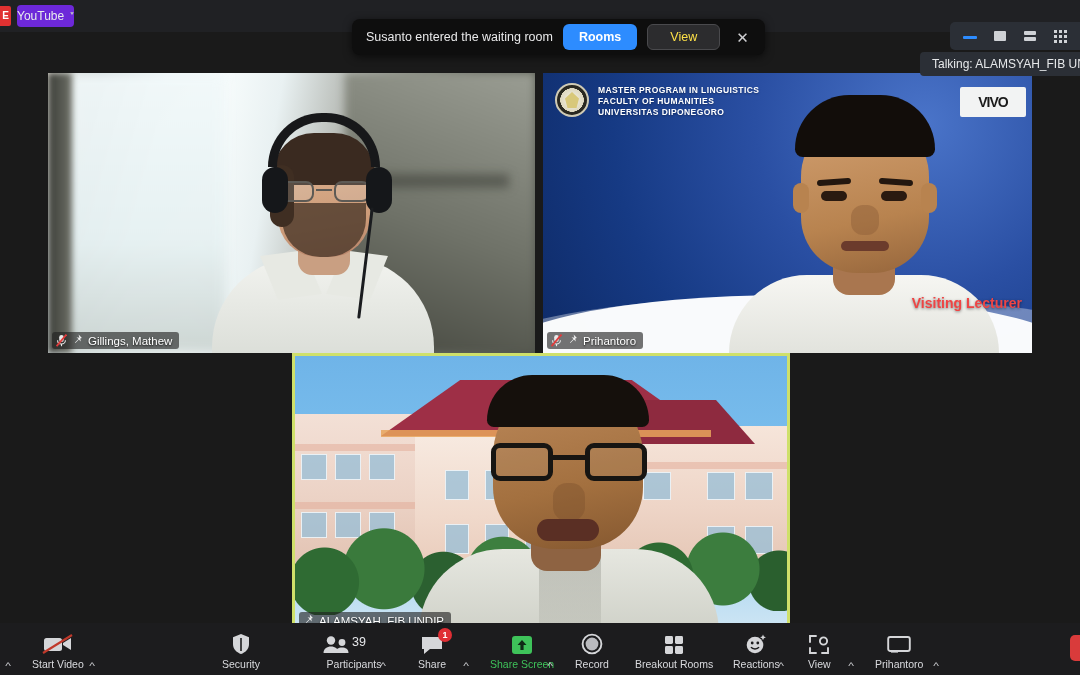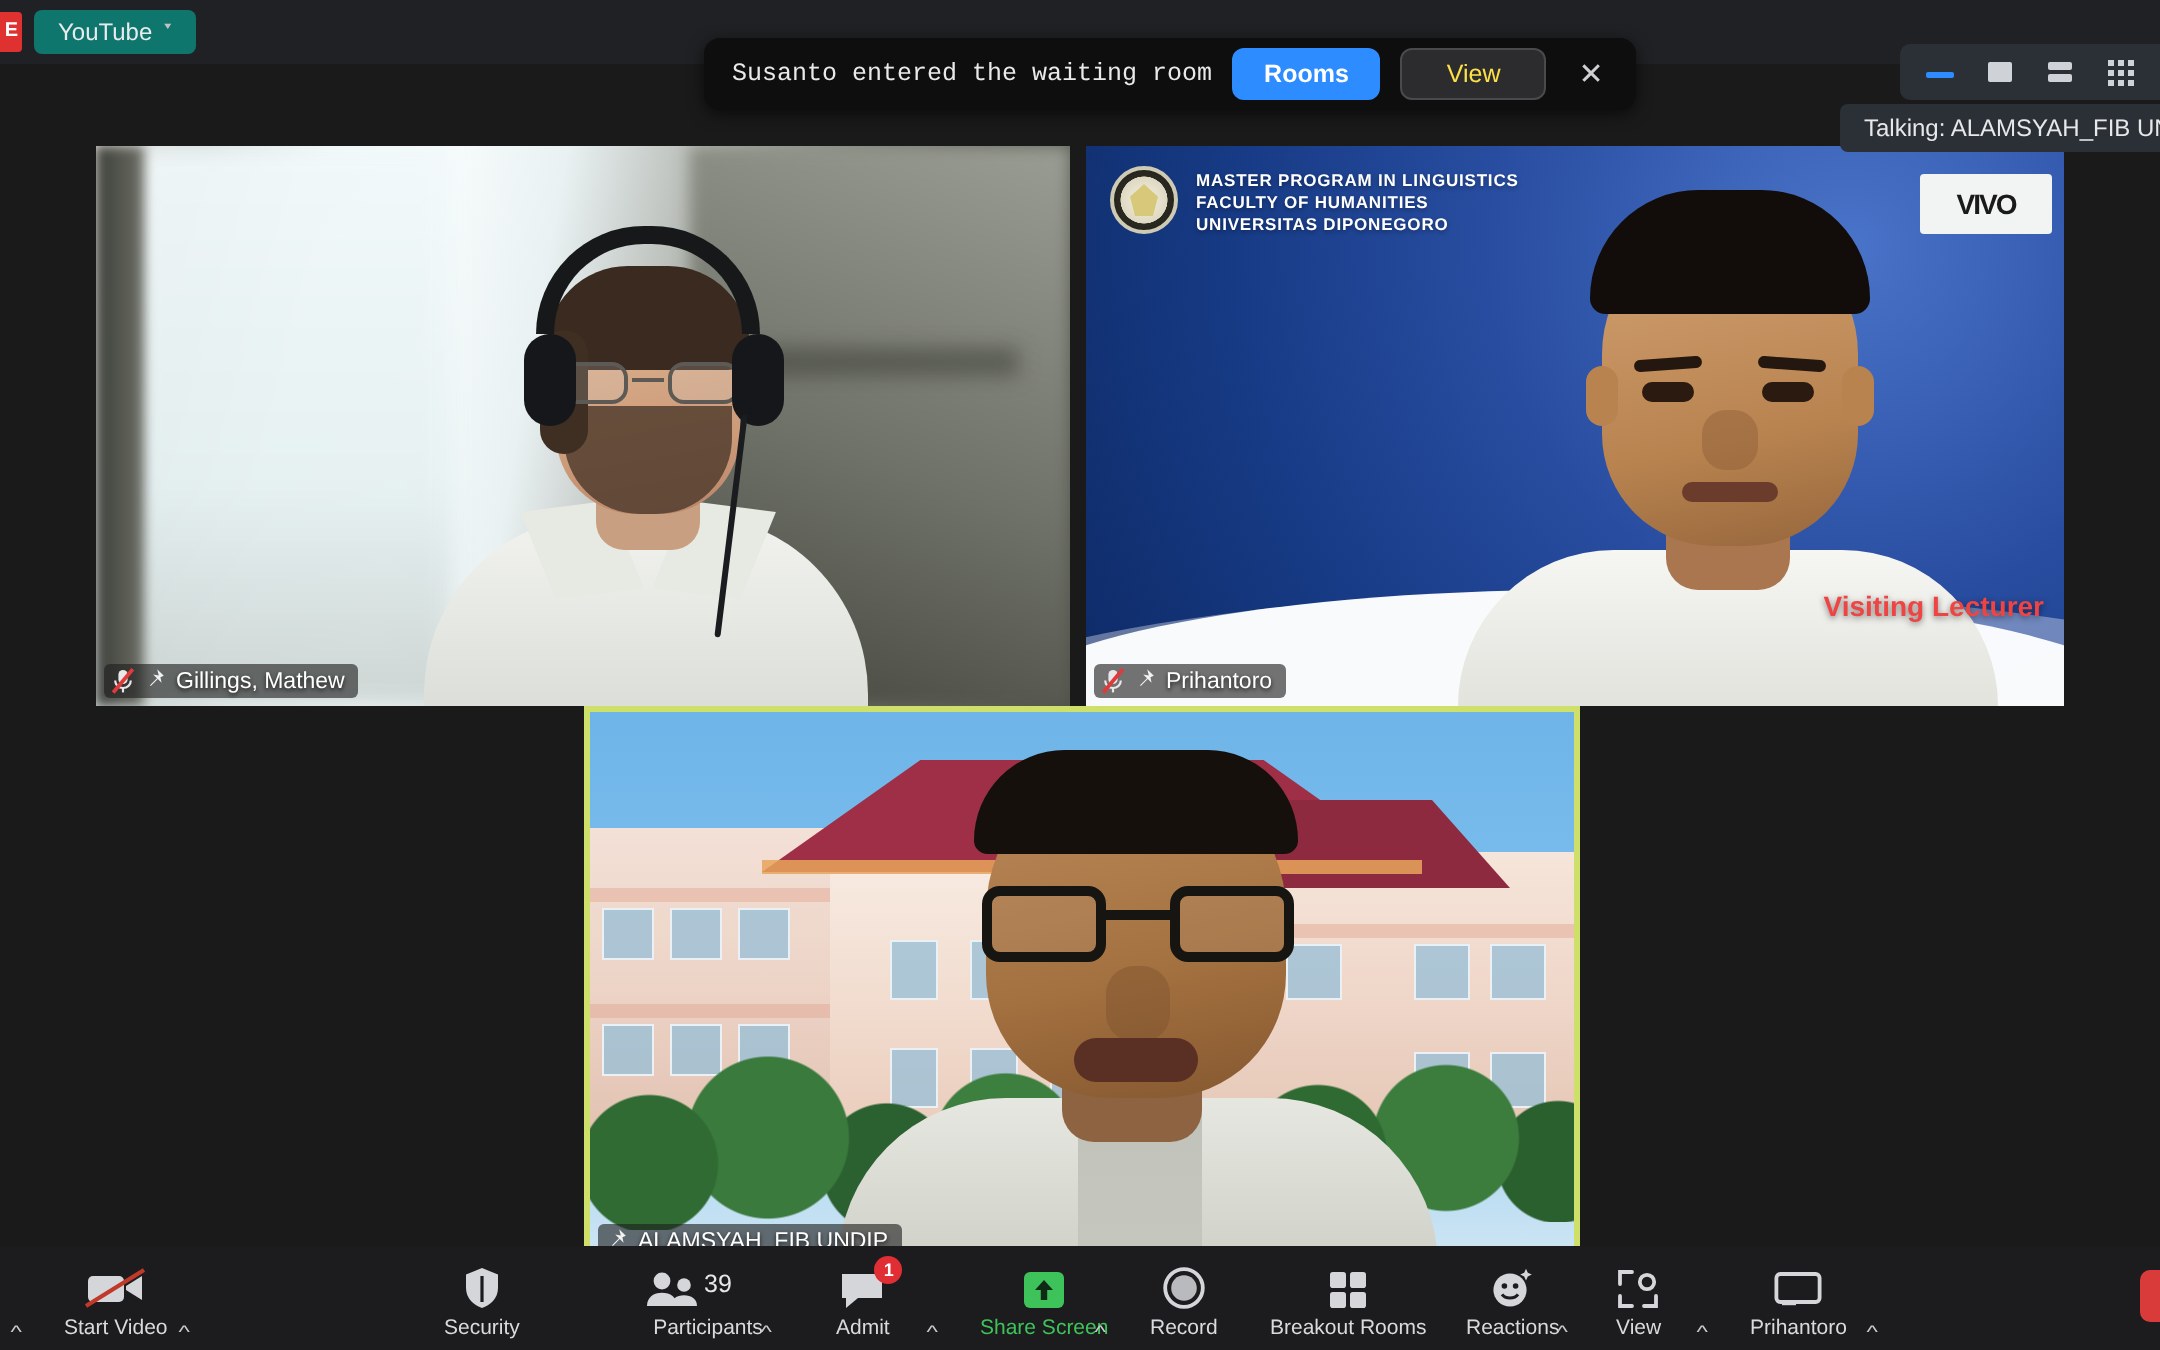--- a/index.html
+++ b/index.html
@@ -20,34 +20,34 @@
   }
   .bm-red {
     width: 14px; height: 20px; margin-left: -3px;
     background: #e03131; border-radius: 2px;
     color: #fff; font-size: 10px; font-weight: 700;
     display: flex; align-items: center; justify-content: flex-end;
     padding-right: 2px; line-height: 1;
   }
   .bm-folder {
     display: flex; align-items: flex-start; gap: 6px;
-    background: #0f766e; border-radius: 4px;
-    padding: 4px 12px; color: #e8eaed; font-size: 12px;
+    background: #6d28d9; border-radius: 4px;
+    padding: 4px 0; color: #e8eaed; font-size: 12px;
   }
   .bm-caret { font-size: 7px; color: #c0c2c6; transform: scaleY(0.75); }
 
   
   .notif {
     position: absolute; left: 352px; top: 19px;
     height: 36px; background: #0e0e0e; border-radius: 8px;
     display: flex; align-items: center; gap: 10px;
     padding: 0 10px 0 14px; z-index: 30;
     box-shadow: 0 2px 8px rgba(0,0,0,.6);
   }
-  .notif-text { color: #e9e9ea; font-size: 12.5px; white-space: nowrap; font-family: Liberation Mono, monospace; }
+  .notif-text { color: #e9e9ea; font-size: 12.5px; white-space: nowrap; }
   .notif-admit {
     background: #2d8cff; color: #fff; font-size: 12.5px; font-weight: 700;
     border: none; border-radius: 6px; padding: 6px 16px; cursor: pointer;
     font-family: inherit;
   }
   .notif-view {
     background: #2c2c2e; color: #fde047; font-size: 12.5px;
     border: 1px solid #4a4a4d; border-radius: 6px; padding: 5px 22px;
     cursor: pointer; font-family: inherit;
   }
@@ -668,21 +668,21 @@
     </div>
     <span class="caret" style="left:381px;">^</span>
 
     <div class="tb-item" style="left:418px;">
       <span class="tb-ico">
         <svg viewBox="0 0 24 20" width="24" height="20">
           <path d="M2 2 h20 v12 h-12 l-6 5 v-5 h-2 Z" fill="#d5d6d9"></path>
         </svg>
         <span class="badge">1</span>
       </span>
-      <span class="tb-label">Admit</span>
+      <span class="tb-label">Share</span>
     </div>
     <span class="caret" style="left:464px;">^</span>
 
     <div class="tb-item" style="left:490px;">
       <span class="tb-ico">
         <svg viewBox="0 0 22 20" width="22" height="20">
           <rect x="1" y="1" width="20" height="18" rx="3" fill="#3ec25a"></rect>
           <path d="M11 5 L15.5 10 H12.6 V15 H9.4 V10 H6.5 Z" fill="#0f2b16"></path>
         </svg>
       </span>

